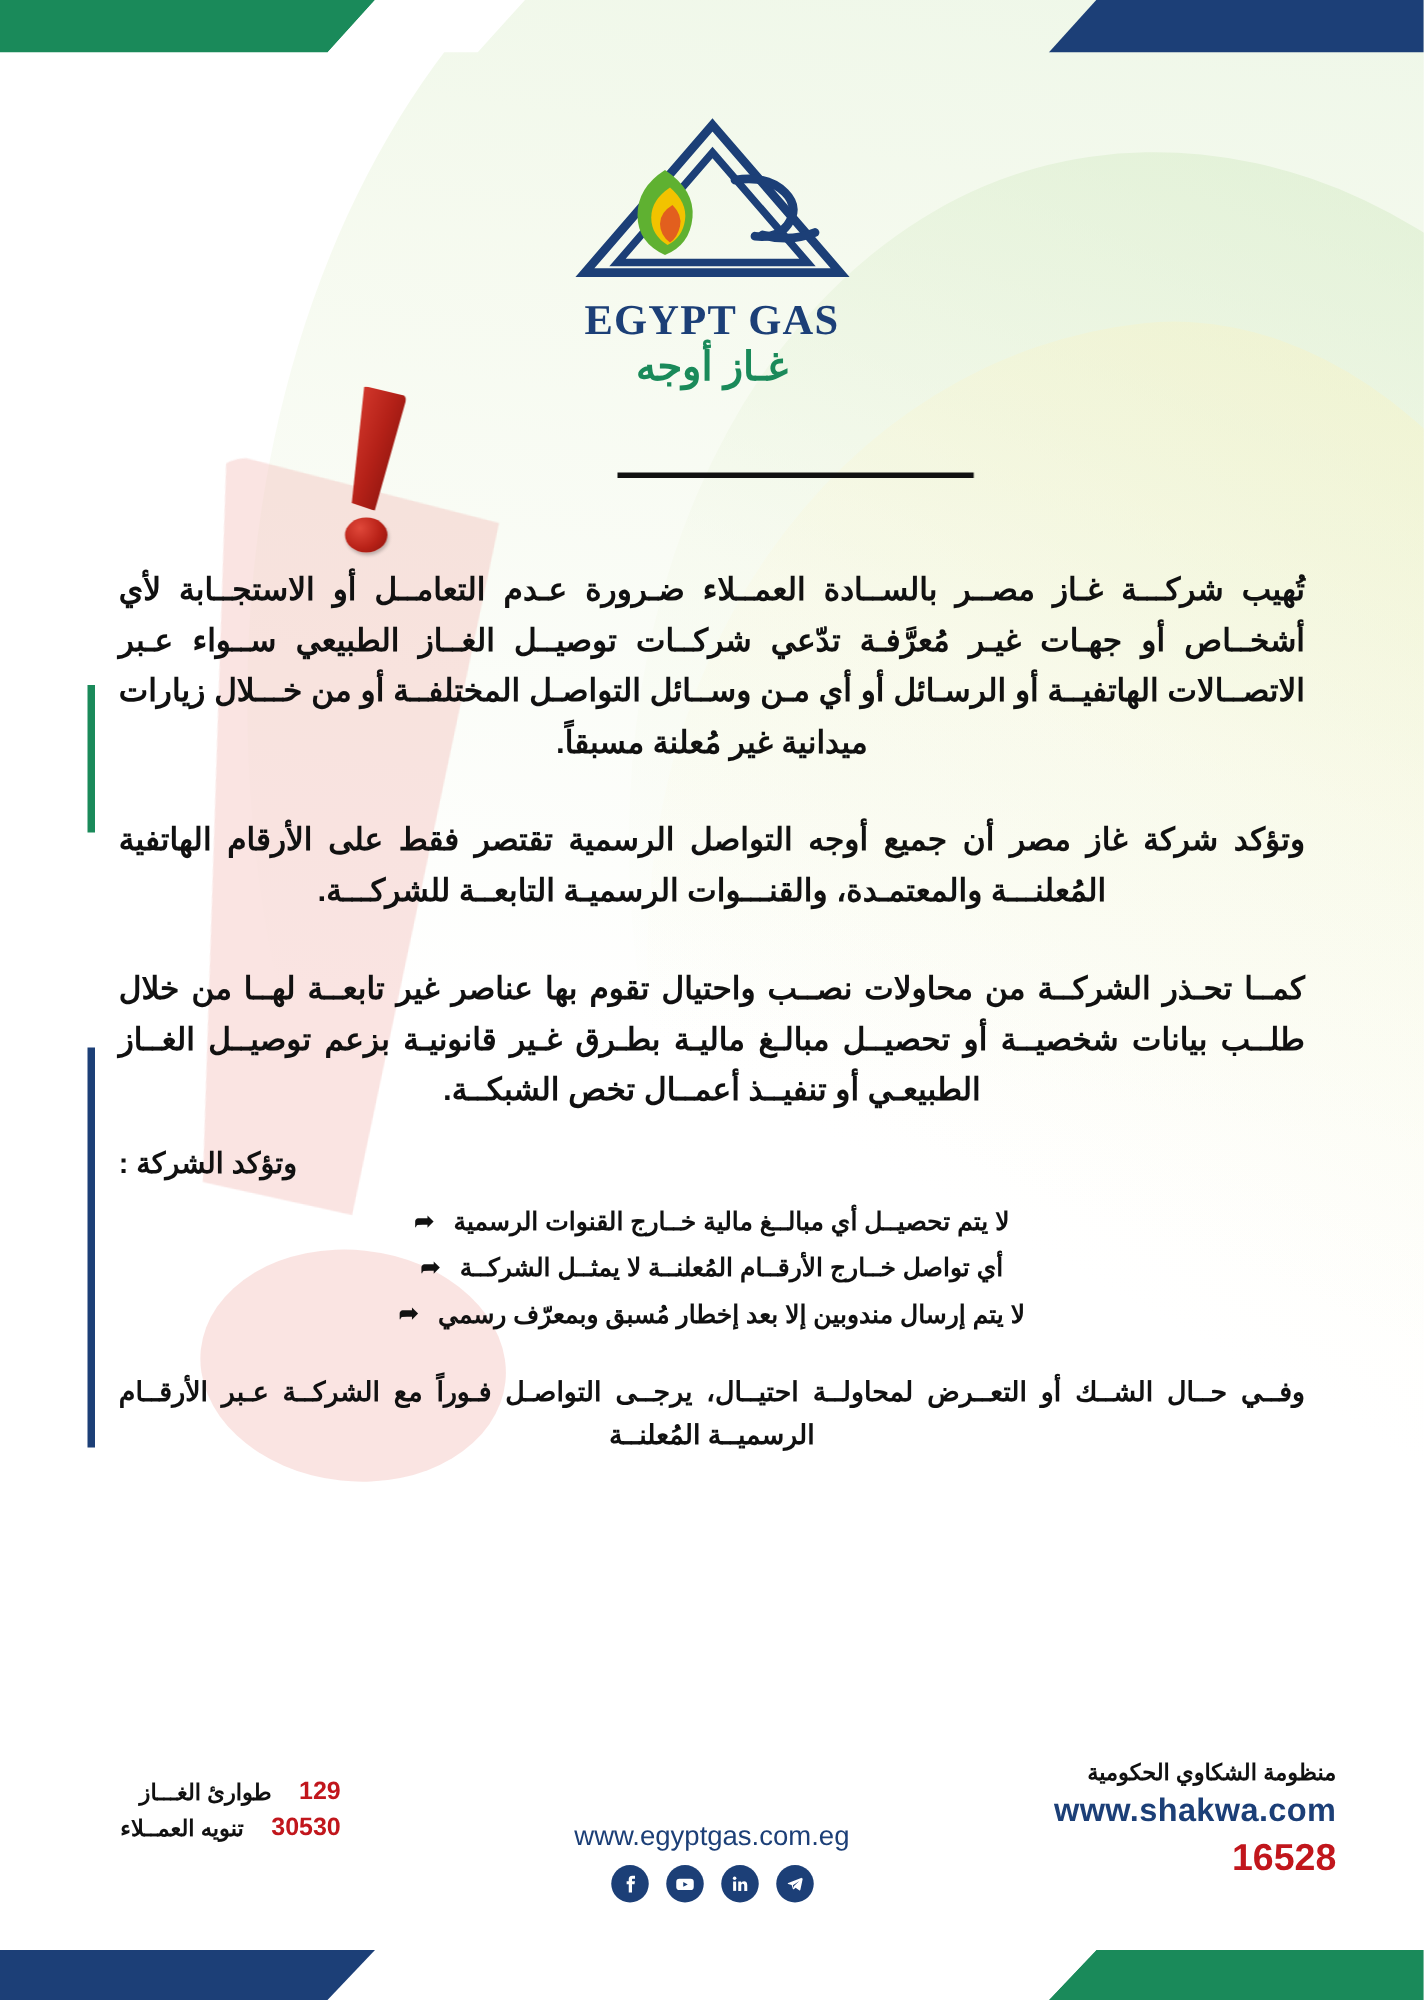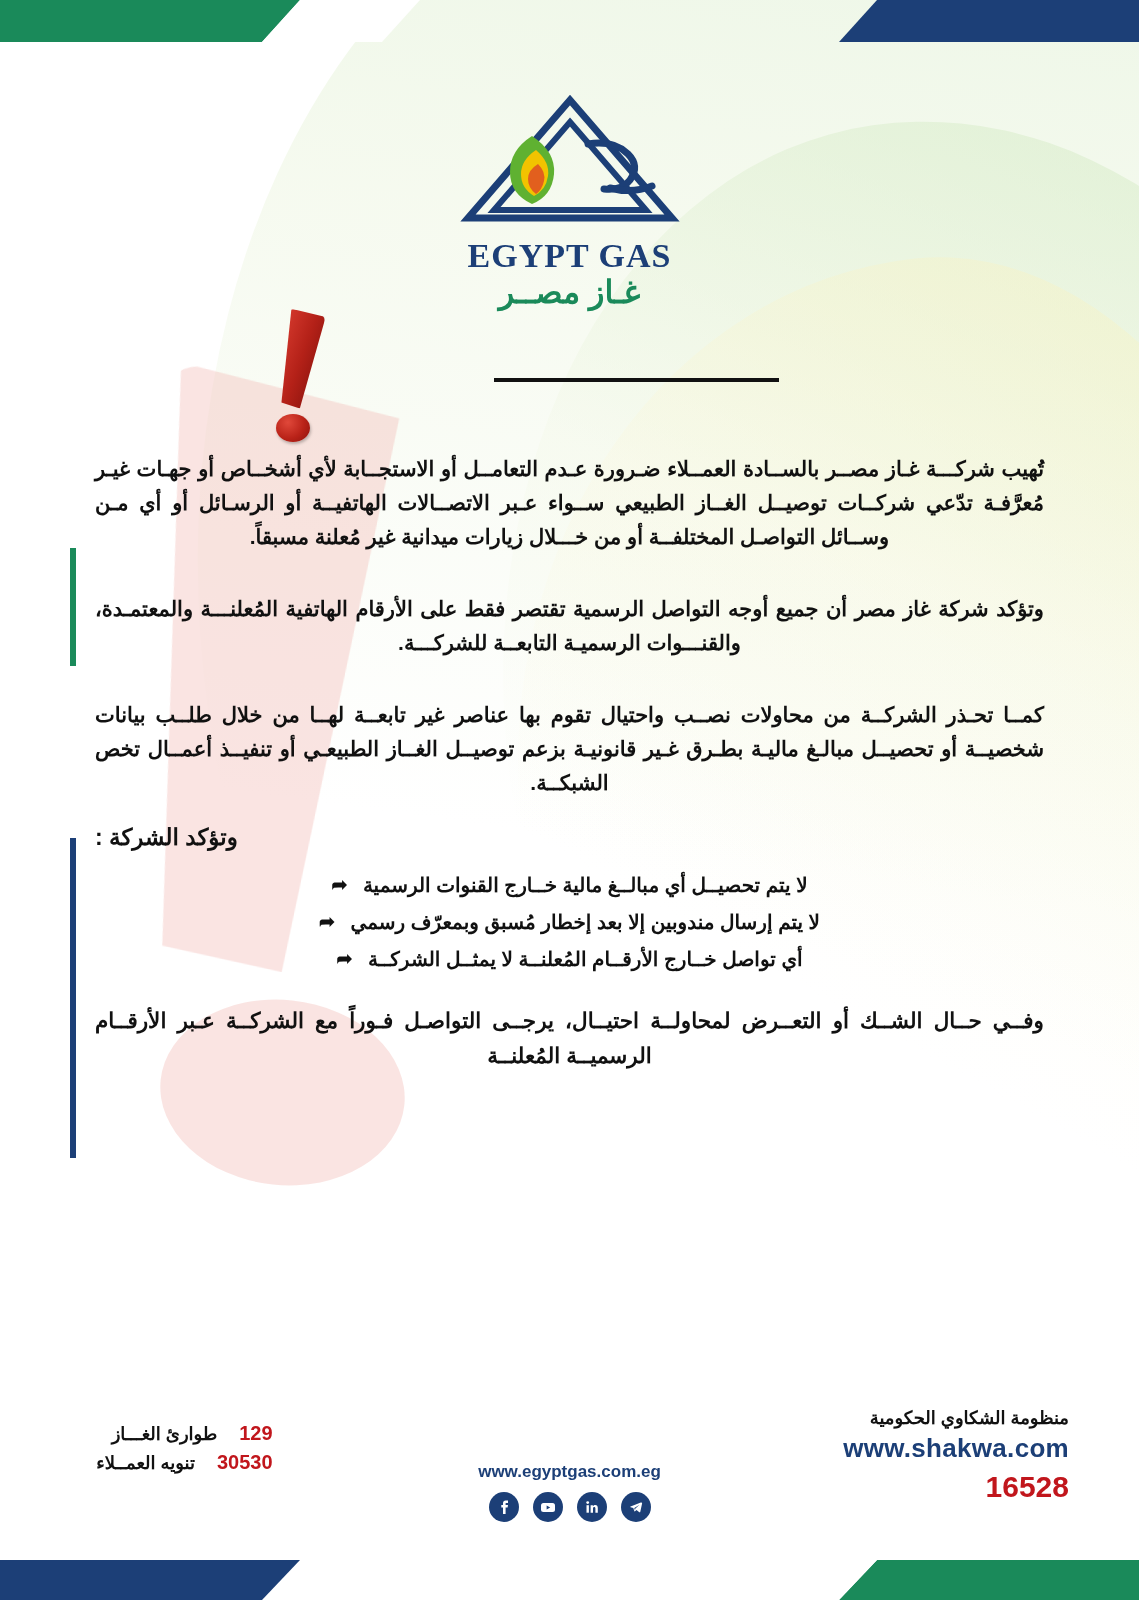--- a/index.html
+++ b/index.html
@@ -182,21 +182,21 @@
 
   
   .body-wrap {
     position: absolute;
     top: 452px;
     right: 95px;
     left: 95px;
   }
   p.para {
     margin: 0 0 22px 0;
-    font-size: 21px;
+    font-size: 25px;
     line-height: 1.62;
     font-weight: bold;
     color: #111111;
     text-align: justify;
     text-align-last: center;
   }
   .gap { height: 16px; }
 
   .confirm-head {
     margin: 24px 0 6px 0;
@@ -291,22 +291,22 @@
     margin-top: 6px;
   }
 
   .footer-center {
     position: absolute;
     left: 0; right: 0;
     bottom: 78px;
     text-align: center;
   }
   .site-url {
-    font-size: 17px;
-    font-weight: bold;
+    font-size: 22px;
+    font-weight: normal;
     color: #1c3f77;
     direction: ltr;
     margin-bottom: 10px;
     text-align: center;
   }
   .social {
     display: flex;
     gap: 14px;
     justify-content: center;
     direction: ltr;
@@ -375,21 +375,21 @@
 
       <path d="M128 52 q26 -4 40 10 q12 12 2 26 q-8 11 -26 9" fill="none" stroke="#1c3f77" stroke-width="7" stroke-linecap="round"></path>
       <path d="M150 96 q22 6 42 -2" fill="none" stroke="#1c3f77" stroke-width="7" stroke-linecap="round"></path>
 
       <path d="M72 44 q24 16 22 38 q-2 22 -22 30 q-22 -10 -22 -32 q0 -22 22 -36 Z" fill="#5fb131"></path>
       <path d="M76 58 q14 12 12 26 q-2 14 -14 20 q-13 -8 -13 -22 q0 -14 15 -24 Z" fill="#f2c300"></path>
       <path d="M78 72 q8 8 6 17 q-2 9 -8 13 q-8 -6 -8 -15 q0 -9 10 -15 Z" fill="#e25f1e"></path>
     </svg>
   </div>
   <div class="logo-en">EGYPT GAS</div>
-  <div class="logo-ar">غـاز مصــر</div>
+  <div class="logo-ar">غـاز أوجه</div>
 </div>
 
 <div class="bang-icon">
   <div class="b-bar"></div>
   <div class="b-dot"></div>
 </div>
 
 <div class="title-row">
   <div class="title-underline"></div>
 </div>
@@ -402,25 +402,25 @@
   <p class="para">كمــا تحـذر الشركــة من محاولات نصــب واحتيال تقوم بها عناصر غير تابعــة لهــا من خلال طلــب بيانات شخصيــة أو تحصيــل مبالـغ ماليـة بطـرق غـير قانونيـة بزعم توصيــل الغــاز الطبيعـي أو تنفيــذ أعمــال تخص الشبكــة.</p>
 
   <div class="confirm-head">وتؤكد الشركة :</div>
 
   <ul class="bullets">
     <li>
       <span>لا يتم تحصيــل أي مبالــغ مالية خــارج القنوات الرسمية</span>
       <span class="arrow">➦</span>
     </li>
     <li>
-      <span>لا يتم إرسال مندوبين إلا بعد إخطار مُسبق وبمعرّف رسمي</span>
+      <span>أي تواصل خــارج الأرقــام المُعلنــة لا يمثــل الشركــة</span>
       <span class="arrow">➦</span>
     </li>
     <li>
-      <span>أي تواصل خــارج الأرقــام المُعلنــة لا يمثــل الشركــة</span>
+      <span>لا يتم إرسال مندوبين إلا بعد إخطار مُسبق وبمعرّف رسمي</span>
       <span class="arrow">➦</span>
     </li>
   </ul>
 
   <p class="closing">وفــي حــال الشــك أو التعــرض لمحاولــة احتيــال، يرجــى التواصـل فـوراً مع الشركــة عـبر الأرقــام الرسميــة المُعلنــة</p>
 </div>
 
 <div class="footer-left">
   <div class="f-row">
     <span class="f-num">129</span>

